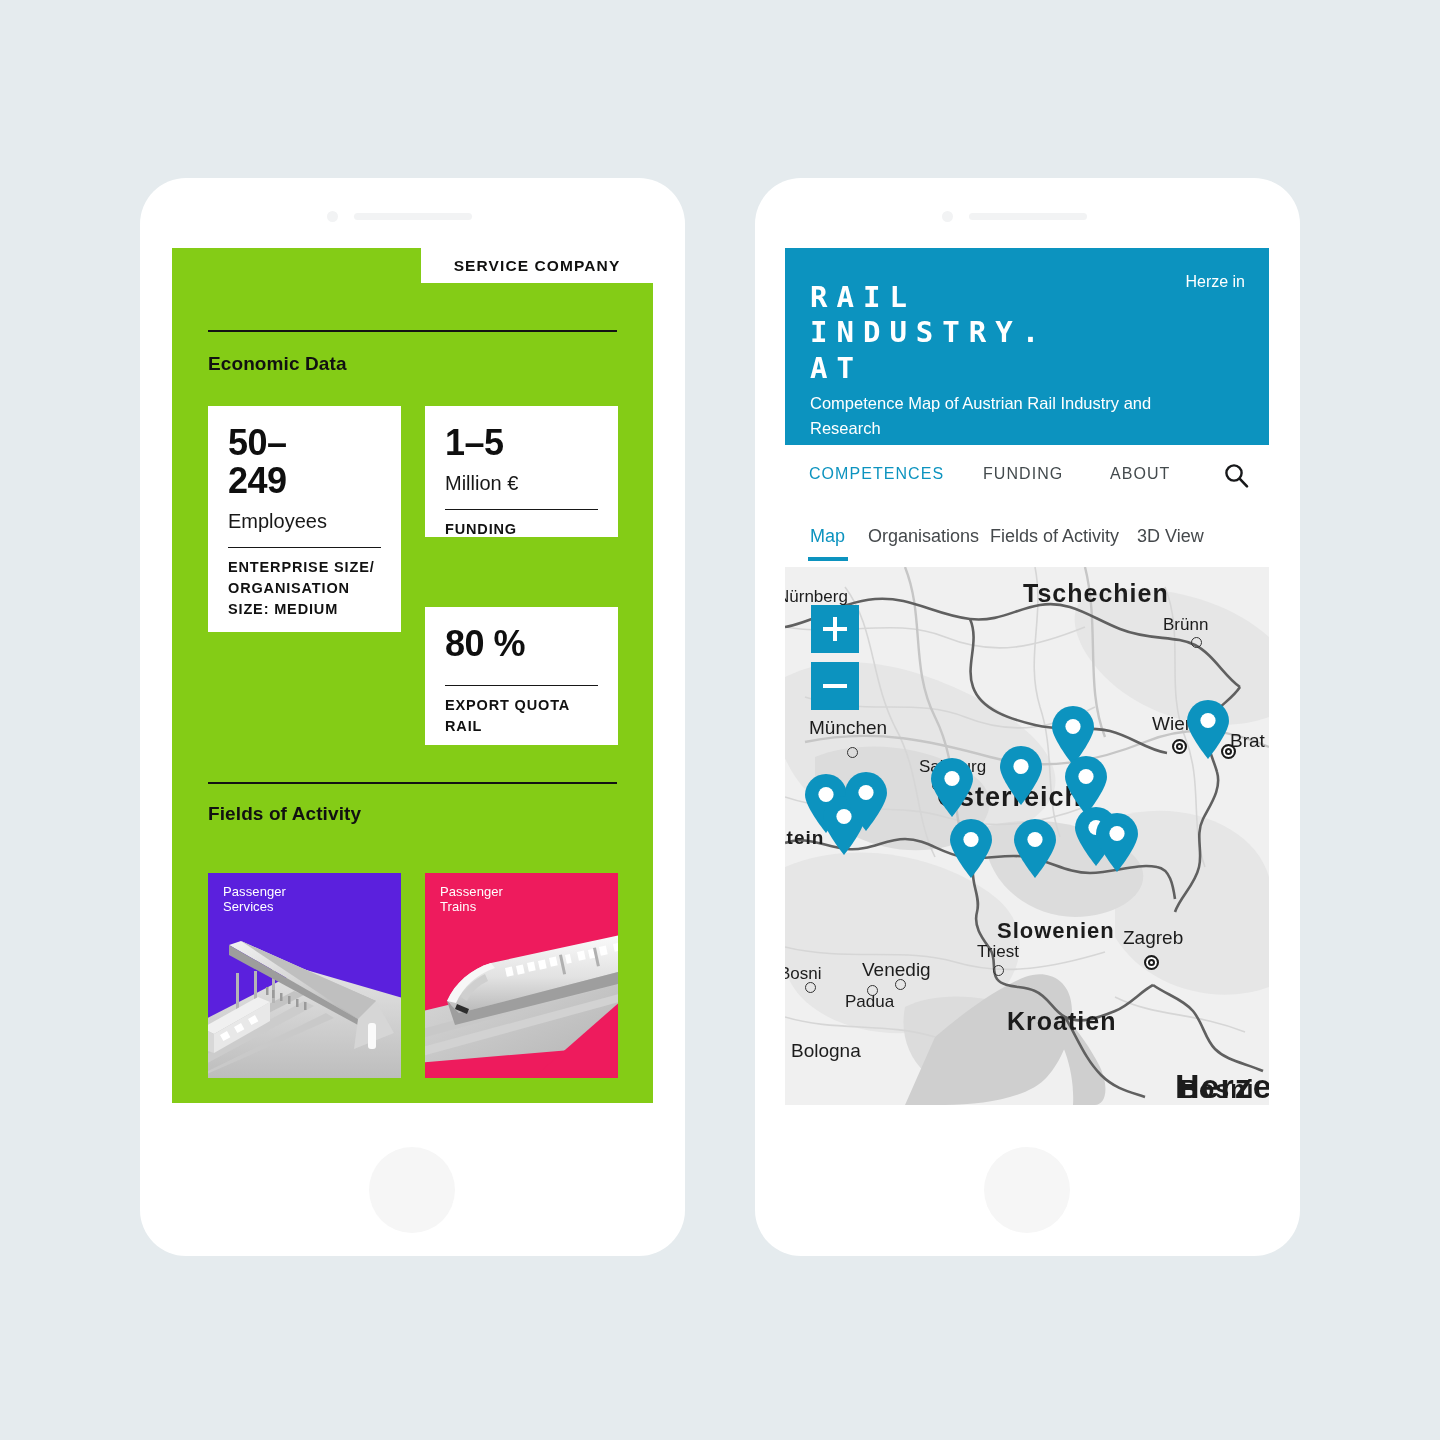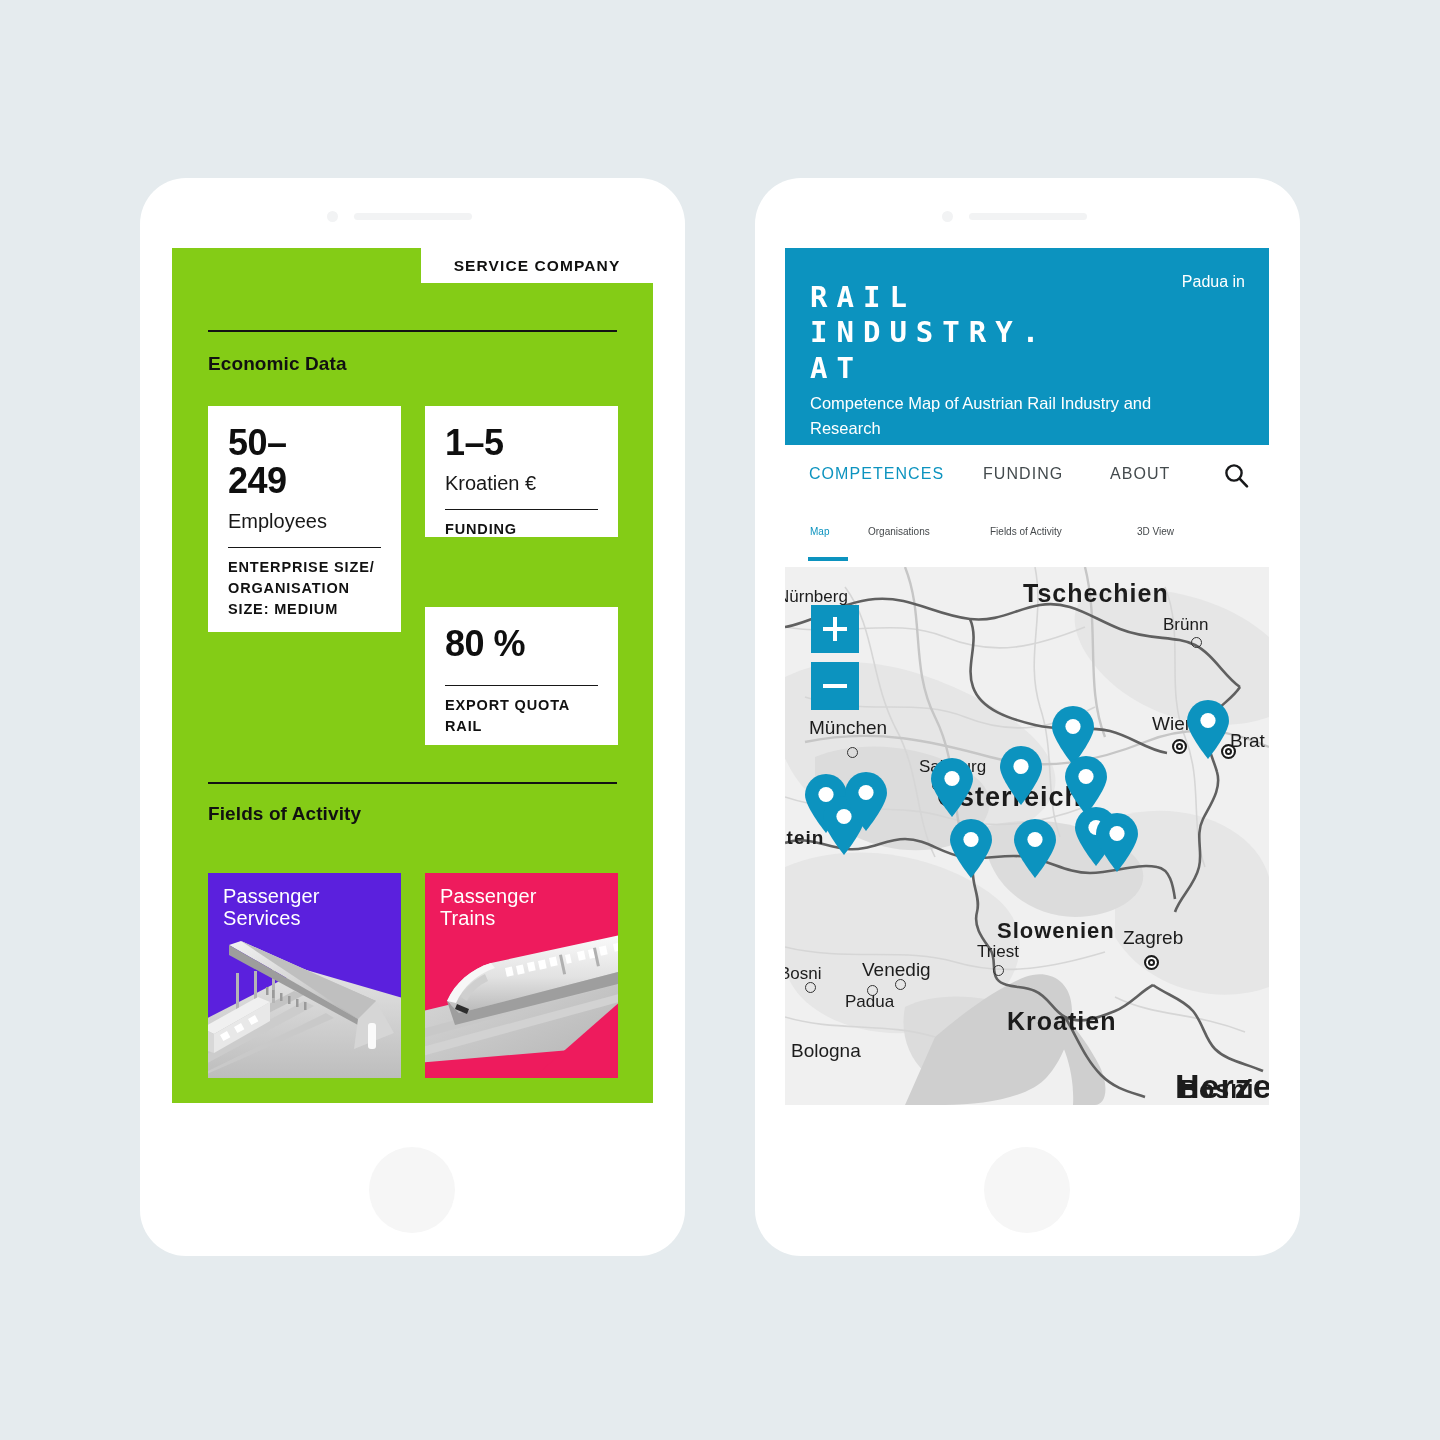--- a/index.html
+++ b/index.html
@@ -84,21 +84,21 @@
     line-height:1.45;
   }
 
   .foa-card{
     position:absolute;overflow:hidden;
   }
   #foa-passenger-services{ left:36px;top:625px;width:193px;height:205px;background:#5b20dd; }
   #foa-passenger-trains  { left:253px;top:625px;width:193px;height:205px;background:#ee1b5d; }
   .foa-title{
     position:absolute;left:15px;top:12px;right:10px;
-    color:#ffffff;font-size:20px;line-height:1.12;font-weight:400;
+    color:#ffffff;font-size:13px;line-height:1.12;font-weight:400;
     z-index:3;letter-spacing:0.1px;
   }
   .foa-art{position:absolute;left:0;top:0;width:100%;height:100%;z-index:1;}
 
   
   .brand-header{
     position:absolute;left:0;top:0;width:484px;height:197px;
     background:#0c93bf;
   }
   .brand-logo{
@@ -127,21 +127,21 @@
   }
   #nav-competences{ left:24px; color:#0c93bf; }
   #nav-funding    { left:198px; color:#434a4d; }
   #nav-about      { left:325px; color:#434a4d; }
   #search-icon-btn{ position:absolute;left:437px;top:16px;width:28px;height:28px; }
 
   .subnav{
     position:absolute;left:0;top:257px;width:484px;height:62px;background:#ffffff;
   }
   .subnav a{
-    position:absolute;top:21px;font-size:10px;text-decoration:none;
+    position:absolute;top:21px;font-size:18px;text-decoration:none;
     color:#45494c;font-weight:400;
   }
   #sub-map{ left:25px;color:#0c93bf; }
   #sub-map-underline{
     position:absolute;left:23px;top:52px;width:40px;height:4px;background:#0c93bf;
   }
   #sub-organisations  { left:83px; }
   #sub-fields         { left:205px; }
   #sub-3dview         { left:352px; }
 
@@ -196,21 +196,21 @@
     <div class="stat-card" id="card-employees">
       <div class="stat-big" style="white-space:pre-line">50–
 249</div>
       <div class="stat-sub">Employees</div>
       <div class="stat-divider"></div>
       <div class="stat-label">ENTERPRISE SIZE/ ORGANISATION SIZE: MEDIUM</div>
     </div>
 
     <div class="stat-card" id="card-turnover">
       <div class="stat-big">1–5</div>
-      <div class="stat-sub">Kroatien €</div>
+      <div class="stat-sub">Million €</div>
       <div class="stat-divider"></div>
       <div class="stat-label">FUNDING</div>
     </div>
 
     <div class="stat-card" id="card-export">
       <div class="stat-big">80 %</div>
       <div class="stat-divider" style="margin-top:22px"></div>
       <div class="stat-label">EXPORT QUOTA RAIL</div>
     </div>
 
@@ -327,21 +327,21 @@
   <div class="phone-speaker" style="left:969px;top:213px;width:118px;"></div>
   <div class="phone-home" style="left:984px;top:1147px;"></div>
 
   <div class="screen" id="screen-right">
 
     <div class="brand-header">
       <div class="brand-logo">RAIL
 INDUSTRY.
 AT</div>
       <div class="brand-sub">Competence Map of Austrian Rail Industry and Research</div>
-      <div class="sign-in">Padua in</div>
+      <div class="sign-in">Herze in</div>
     </div>
 
     <div class="mainnav">
       <a href="#" id="nav-competences">COMPETENCES</a>
       <a href="#" id="nav-funding">FUNDING</a>
       <a href="#" id="nav-about">ABOUT</a>
       <div id="search-icon-btn">
         <svg width="28" height="28" viewBox="0 0 28 28">
           <circle cx="12" cy="12" r="7.6" fill="none" stroke="#17181a" stroke-width="2.4"></circle>
           <line x1="17.6" y1="17.6" x2="25" y2="25.4" stroke="#17181a" stroke-width="2.6" stroke-linecap="round"></line>

